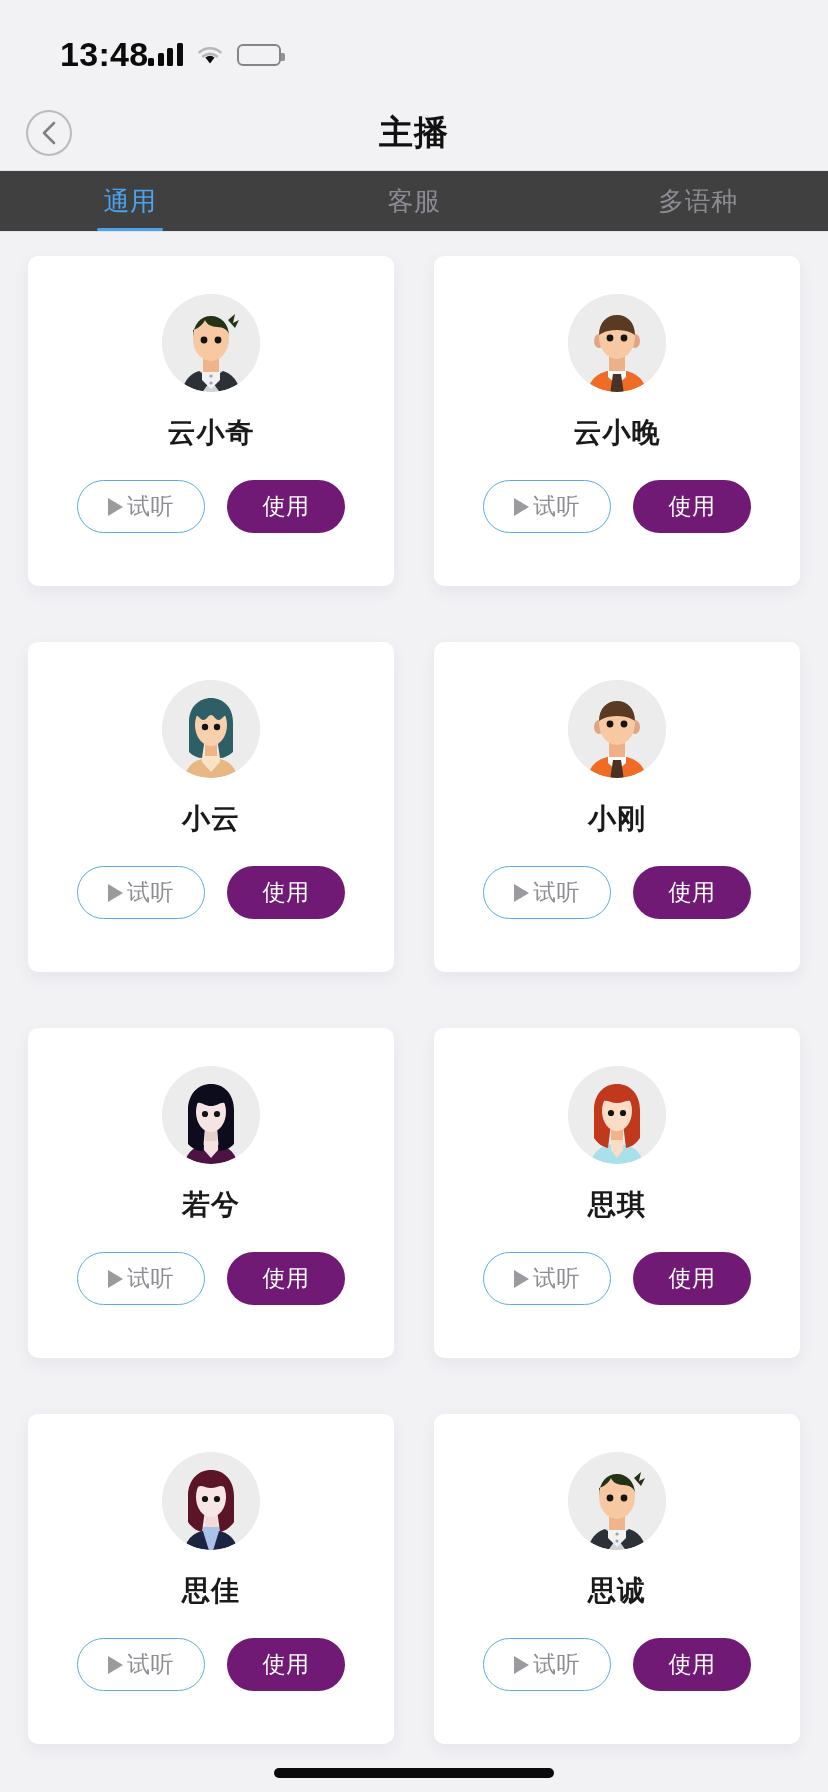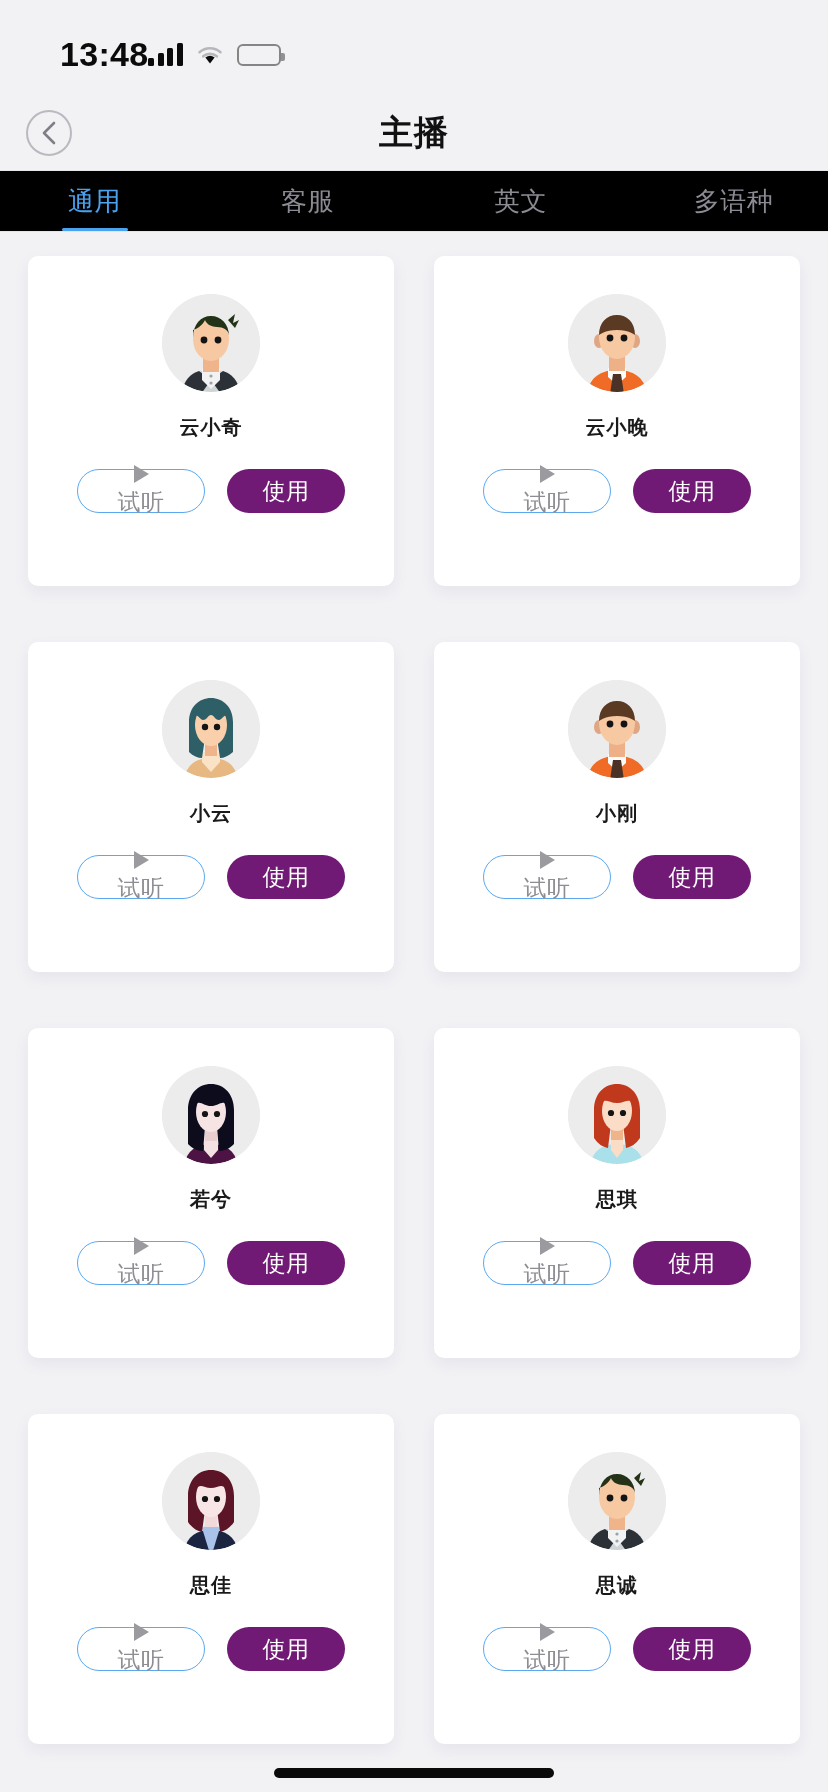--- a/index.html
+++ b/index.html
@@ -40,21 +40,21 @@
   .back-btn {
     position:absolute; left:26px; top:50%; transform:translateY(-50%);
     width:46px; height:46px; border-radius:50%;
     border:2px solid #b9b9bf; background:transparent;
     display:flex; align-items:center; justify-content:center;
   }
   .back-btn svg { display:block; }
 
   
   .tabbar {
-    height:61px; flex:0 0 61px; background:#000000;
+    height:61px; flex:0 0 61px; background:#404040;
     display:flex; align-items:stretch; padding:0 10px;
     border-bottom:1px solid #e4e4e9;
     gap:44px;
   }
   .tab {
     flex:1 1 0; position:relative;
     display:flex; align-items:center; justify-content:center;
     font-size:26px; color:#8b8b93; letter-spacing:.5px;
   }
   .tab.active { color:#4ba3ef; }
@@ -76,27 +76,27 @@
     display:flex; flex-direction:column; align-items:center;
     padding-top:38px;
   }
   .avatar {
     width:98px; height:98px; border-radius:50%;
     background:#ececec; position:relative; overflow:hidden;
     flex:0 0 98px;
   }
   .avatar svg { display:block; width:100%; height:100%; }
   .card-name {
-    margin-top:22px; font-size:20px; font-weight:700; color:#1a1a1a; letter-spacing:1px;
+    margin-top:22px; font-size:28px; font-weight:700; color:#1a1a1a; letter-spacing:1px;
   }
   .btn-row { margin-top:28px; display:flex; align-items:center; gap:22px; }
   .btn {
-    height:44px; border-radius:27px;
+    height:53px; border-radius:27px;
     display:flex; align-items:center; justify-content:center;
-    font-size:23px; letter-spacing:.5px;flex-direction:column;
+    font-size:23px; letter-spacing:.5px;
   }
   .btn-try {
     width:128px; background:#fff; border:1.6px solid #5aa9f0; color:#8d8d93;
     gap:4px;
   }
   .btn-try .play {
     width:0; height:0; border-left:15px solid #9b9b9f;
     border-top:9px solid transparent; border-bottom:9px solid transparent;
   }
   .btn-use {
@@ -144,23 +144,20 @@
   </div>
 
   <div class="tabbar">
     <div class="tab active">
         <span>通用</span>
       </div>
     <div class="tab">
         <span>客服</span>
       </div>
     <div class="tab">
-        <span>英文</span>
-      </div>
-    <div class="tab">
         <span>多语种</span>
       </div>
   </div>
 
   <div class="scroll">
     <div class="grid" id="grid">
         <div class="card">
           <div class="avatar">
             <svg viewBox="0 0 98 98">
               <defs>

